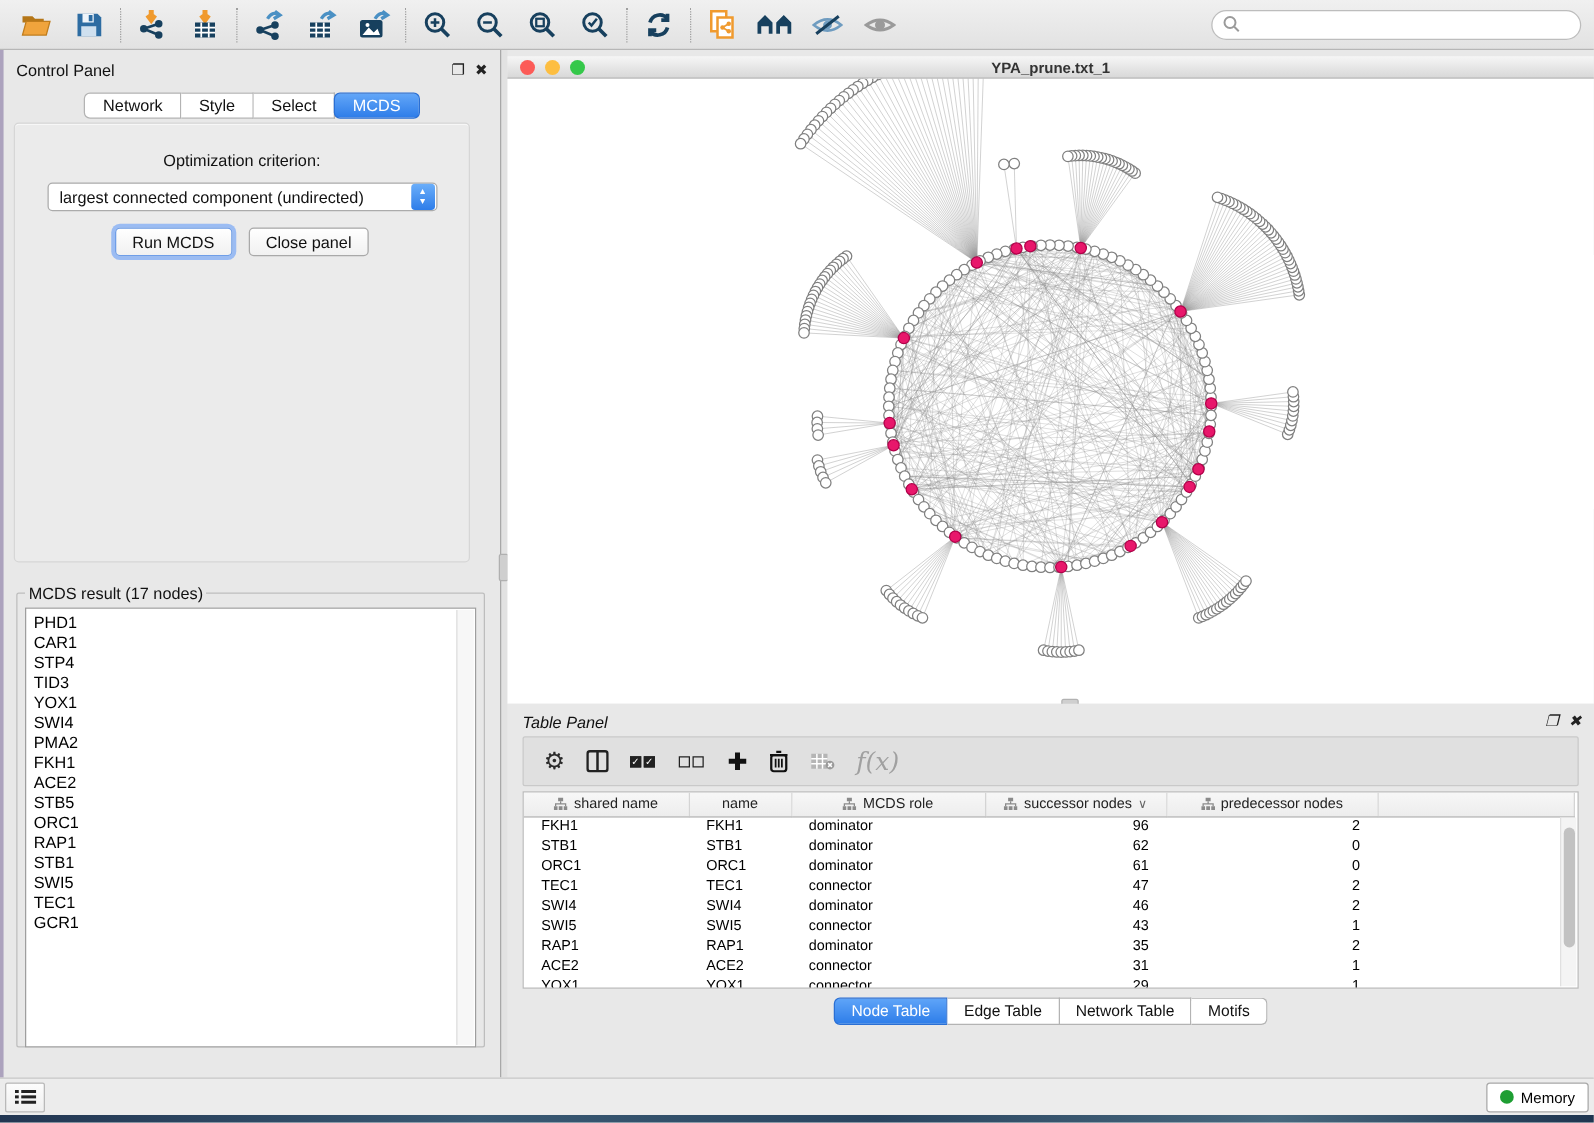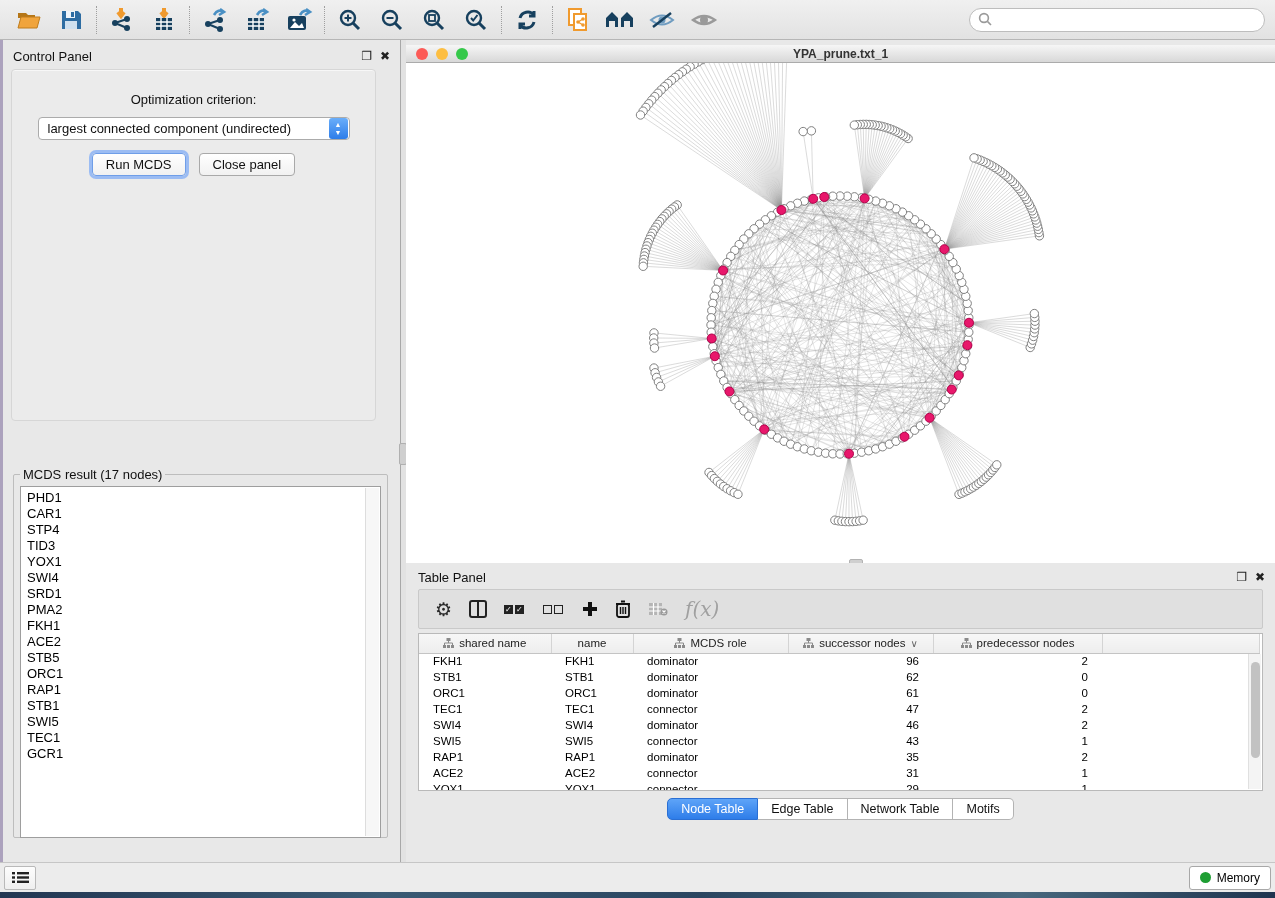--- a/index.html
+++ b/index.html
@@ -65,21 +65,21 @@
   .lights { position:absolute; left:10px; display:flex; gap:8px; }
   .light { width:12px; height:12px; border-radius:50%; }
   .net-title { width:100%; text-align:center; font-size:12px; font-weight:bold; color:#333; }
   .net-canvas { height:500px; background:#fff; position:relative; }
   .net-canvas svg { position:absolute; left:0; top:0; }
   .h-grip { position:absolute; left:443px; bottom:-4px; width:14px; height:8px;
     background:#cfcfcf; border:1px solid #b2b2b2; border-radius:2px; }
 
   
   .table-panel { position:absolute; left:406px; top:563px; width:869px; height:299px; background:#e8e8e8; }
-  .tp-header { height:24px; display:flex; align-items:center; padding:4px 10px 0 12px; }
+  .tp-header { height:24px; display:flex; align-items:center; padding:4px 10px 0 12px;font-style:italic; }
   .tp-title { font-size:13px; color:#111; }
   .tp-toolbar { margin:2px 12px 0 12px; height:40px; background:#e0e0e0;
     border:1px solid #c9c9c9; border-radius:2px; display:flex; align-items:center; gap:17px; padding-left:16px; }
   .tpi { display:flex; align-items:center; justify-content:center; height:24px; }
   .gear-glyph { font-size:19px; color:#2b2b2b; line-height:19px; }
   .fx { font-family:"DejaVu Serif", serif; font-style:italic; font-size:20px; color:#a0a0a0; }
   .chk { width:9px; height:9px; border:1px solid #222; display:inline-block; margin-right:2px; }
   .chk.on { background:#222; position:relative; }
   .chk.on::after { content:"✓"; color:#fff; font-size:8px; position:absolute; left:0px; top:-1px; }
 
@@ -255,20 +255,26 @@
 <div class="left-edge"></div>
 
 <div class="control-panel">
   <div class="cp-header">
     <span class="cp-title">Control Panel</span>
     <span class="panel-btns">
       <span class="pb">❐</span>
       <span class="pb">✖</span>
     </span>
   </div>
+  <div class="cp-tabs">
+    <div class="cp-tab first">Network</div>
+    <div class="cp-tab">Style</div>
+    <div class="cp-tab">Select</div>
+    <div class="cp-tab active">MCDS</div>
+  </div>
   <div class="cp-sub">
     <div class="cp-opt-label">Optimization criterion:</div>
     <div class="cp-select">
       <span class="val">largest connected component (undirected)</span>
       <span class="stepper">
           <span>▲</span>
           <span>▼</span>
         </span>
     </div>
     <div class="cp-buttons">
@@ -279,21 +285,20 @@
   <fieldset class="cp-fieldset">
     <legend>MCDS result (17 nodes)</legend>
     <div class="mcds-listbox">
       <div class="mcds-items">
           <div>PHD1</div>
           <div>CAR1</div>
           <div>STP4</div>
           <div>TID3</div>
           <div>YOX1</div>
           <div>SWI4</div>
-          <div>SRD1</div>
           <div>PMA2</div>
           <div>FKH1</div>
           <div>ACE2</div>
           <div>STB5</div>
           <div>ORC1</div>
           <div>RAP1</div>
           <div>STB1</div>
           <div>SWI5</div>
           <div>TEC1</div>
           <div>GCR1</div>

